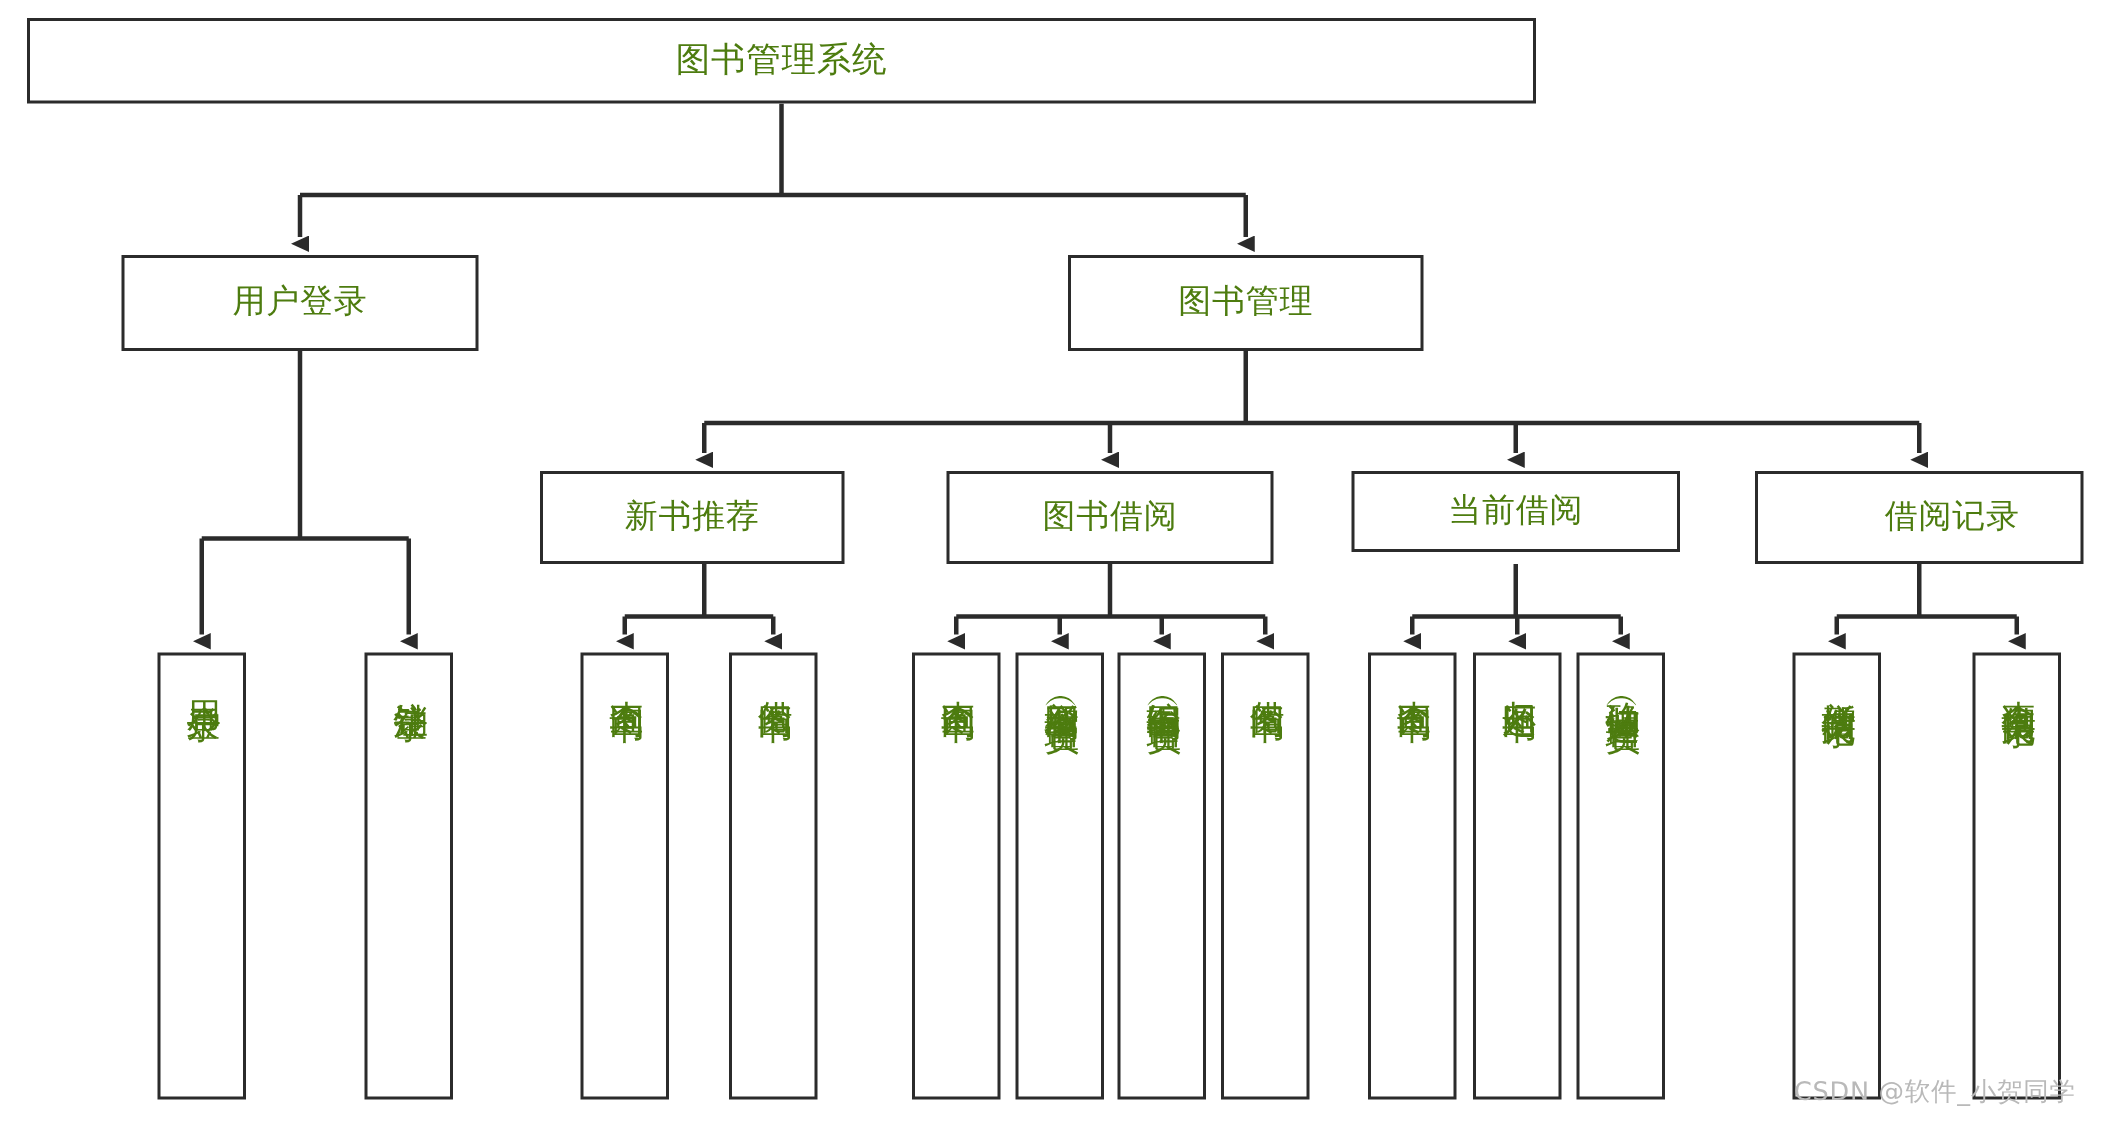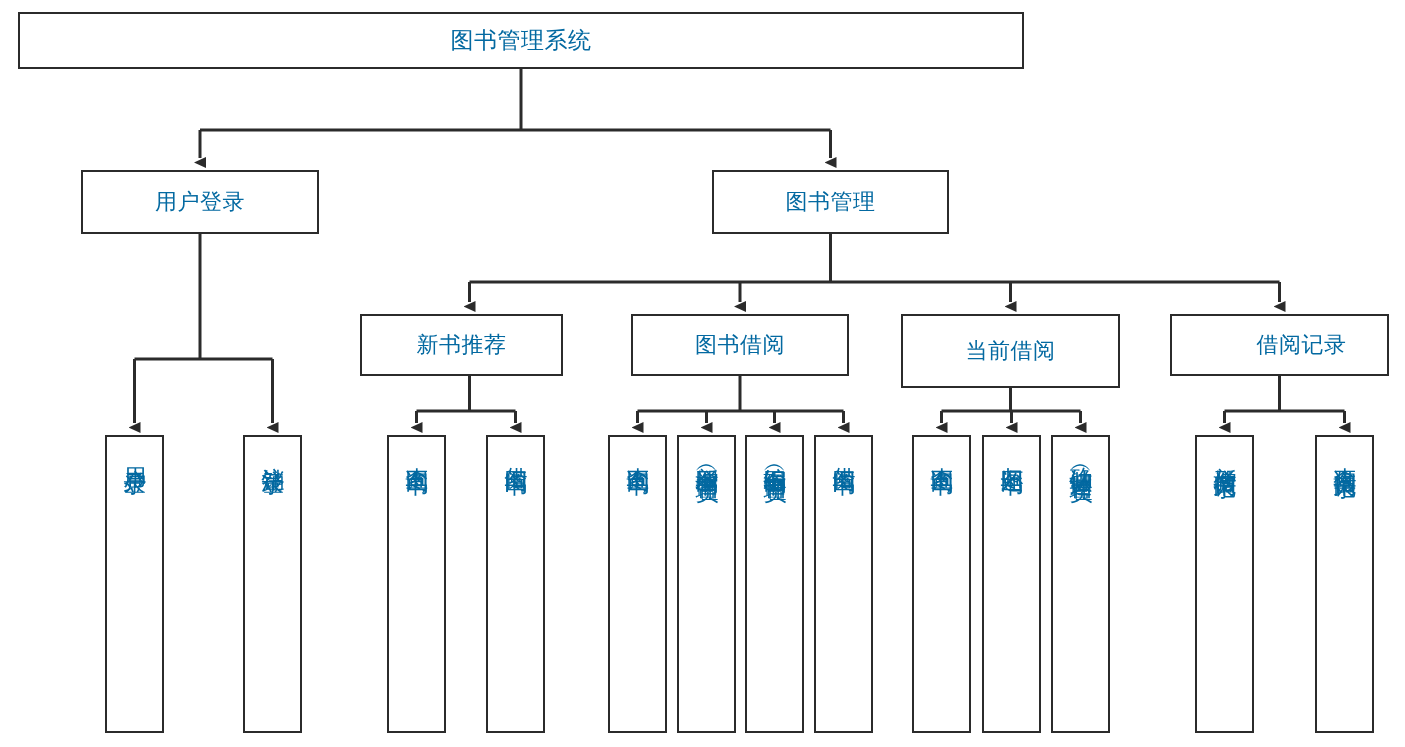--- a/index.html
+++ b/index.html
@@ -28,21 +28,21 @@
     pointer-events: none;
   }
   .node {
     position: absolute;
     box-sizing: border-box;
     background: #ffffff;
     border: 2px solid #2b2b2b;
     display: flex;
     align-items: center;
     justify-content: center;
-    color: #0369a1;
+    color: #4d7c0f;
   }
   .node-label {
     display: block;
     text-align: center;
     line-height: 1.08;
     letter-spacing: 0.5px;
     white-space: nowrap;
   }
   .node.horizontal .node-label {
     font-size: 22px;
@@ -128,21 +128,21 @@
       </div>
       <div class="node horizontal" style="left: 712px; top: 170px; width: 237px; height: 64px;">
         <span class="node-label">图书管理</span>
       </div>
       <div class="node horizontal" style="left: 360px; top: 314px; width: 203px; height: 62px;">
         <span class="node-label">新书推荐</span>
       </div>
       <div class="node horizontal" style="left: 631px; top: 314px; width: 218px; height: 62px;">
         <span class="node-label">图书借阅</span>
       </div>
-      <div class="node horizontal" style="left: 901px; top: 314px; width: 219px; height: 74px;">
+      <div class="node horizontal" style="left: 901px; top: 314px; width: 219px; height: 54px;">
         <span class="node-label">当前借阅</span>
       </div>
       <div class="node horizontal" style="left: 1170px; top: 314px; width: 219px; height: 62px; padding-left: 44px;">
         <span class="node-label">借阅记录</span>
       </div>
       <div class="node vertical" style="left: 105px; top: 435px; width: 59px; height: 298px;">
         <span class="node-label">用户登录</span>
       </div>
       <div class="node vertical" style="left: 243px; top: 435px; width: 59px; height: 298px;">
         <span class="node-label">注销登录</span>
@@ -175,13 +175,14 @@
         <span class="node-label">确认归还（管理员）</span>
       </div>
       <div class="node vertical" style="left: 1195px; top: 435px; width: 59px; height: 298px;">
         <span class="node-label">新增借阅记录</span>
       </div>
       <div class="node vertical" style="left: 1315px; top: 435px; width: 59px; height: 298px;">
         <span class="node-label">查询借阅记录</span>
       </div>
     </div>
 
+  <div class="watermark" style="left: 1196px; top: 716px;">CSDN @软件_小贺同学</div>
 </div>
 
 </body></html>

